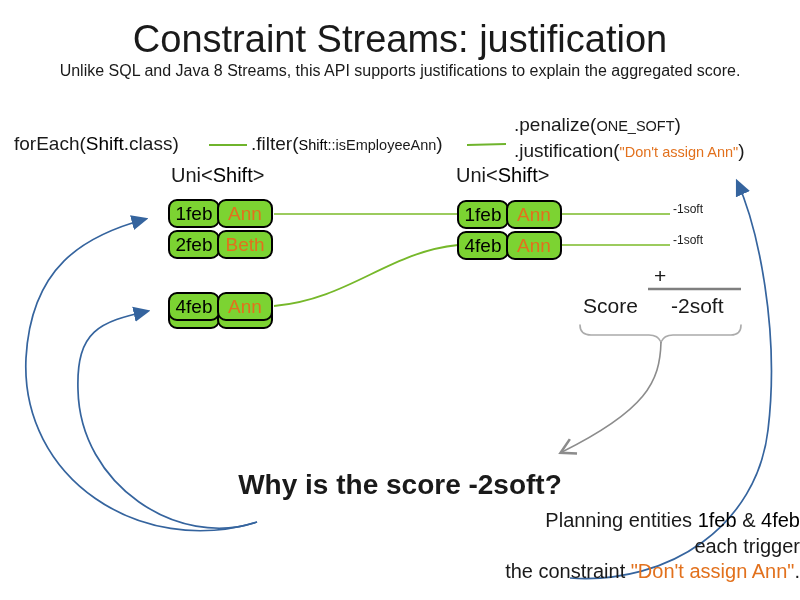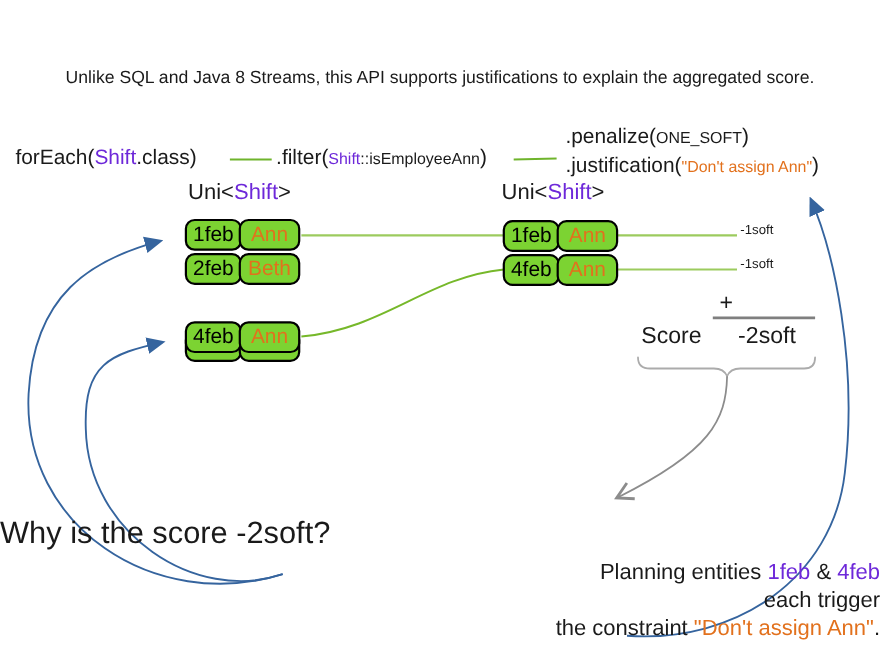--- a/index.html
+++ b/index.html
@@ -6,36 +6,36 @@
   #slide{position:relative;width:800px;height:600px;background:#ffffff;overflow:hidden;
          font-family:"Liberation Sans", sans-serif;color:#1a1a1a;}
   .abs{position:absolute;white-space:nowrap;}
   #overlay{position:absolute;left:0;top:0;width:800px;height:600px;pointer-events:none;}
 
   .title{width:800px;text-align:center;top:18px;left:0;font-size:38px;letter-spacing:0px;}
   .subtitle{width:800px;text-align:center;top:62px;left:0;font-size:16px;}
 
   .code{font-size:19px;}
   .code .small{font-size:14.5px;}
-  .green{color:#6d28d9;}
+  .green{color:#000000;}
   .orange{color:#E2711D;}
 
   .unitype{font-size:20px;}
 
   .shift-row{position:absolute;display:flex;}
   .cell{box-sizing:border-box;height:29px;border:2px solid #000;border-radius:9px;
         background:#7CD332;font-size:19px;text-align:center;line-height:25px;}
   .cell.date{width:52px;color:#000;}
   .cell.name{width:56px;margin-left:-3px;color:#E2711D;}
 
   .penalty{font-size:12px;}
   .scoreline{font-size:21px;}
   .plus{font-size:21px;}
 
-  .why-heading{width:800px;left:0;top:469px;text-align:left;font-size:28px;font-weight:normal;}
+  .why-heading{width:800px;left:0;top:469px;text-align:center;font-size:28px;font-weight:bold;}
   .why-line{width:800px;left:0;text-align:right;font-size:20px;}
 </style>
 </head>
 <body>
 
 <div id="slide">
 
   <svg id="overlay" viewBox="0 0 800 600">
     <defs>
       <marker id="arrowBlue" viewBox="0 0 10 10" refX="8.5" refY="5" markerWidth="10" markerHeight="10" orient="auto">
@@ -61,20 +61,21 @@
 
     <path d="M661,342 C660,382 646,410 562,452" stroke="#8C8C8C" stroke-width="1.6" fill="none" marker-end="url(#arrowGray)"></path>
 
     <path d="M257,522 C140,558 20,478 26,358 C31,268 82,236 146,219" stroke="#35649E" stroke-width="1.7" fill="none" marker-end="url(#arrowBlue)"></path>
 
     <path d="M257,522 C178,549 80,485 78,390 C76,330 100,322 148,311" stroke="#35649E" stroke-width="1.7" fill="none" marker-end="url(#arrowBlue)"></path>
 
     <path d="M570,578 C670,585 757,525 768,430 C780,330 758,228 737,181" stroke="#35649E" stroke-width="1.7" fill="none" marker-end="url(#arrowBlue)"></path>
   </svg>
 
+  <div class="abs title">Constraint Streams: justification</div>
   <div class="abs subtitle">Unlike SQL and Java 8 Streams, this API supports justifications to explain the aggregated score.</div>
 
   <div class="abs code" style="left:14px;top:133px;"><span>forEach(</span><span class="green">Shift</span><span>.class)</span></div>
 
   <div class="abs code" style="left:514px;top:114px;"><span>.penalize(</span><span class="small">ONE_SOFT</span><span>)</span></div>
 
   <div class="abs code" style="left:251px;top:133px;"><span>.filter(</span><span class="small green">Shift</span><span class="small">::isEmployeeAnn</span><span>)</span></div>
 
   <div class="abs code" style="left:514px;top:140px;"><span>.justification(</span><span class="small orange">"Don't assign Ann"</span><span>)</span></div>
 

